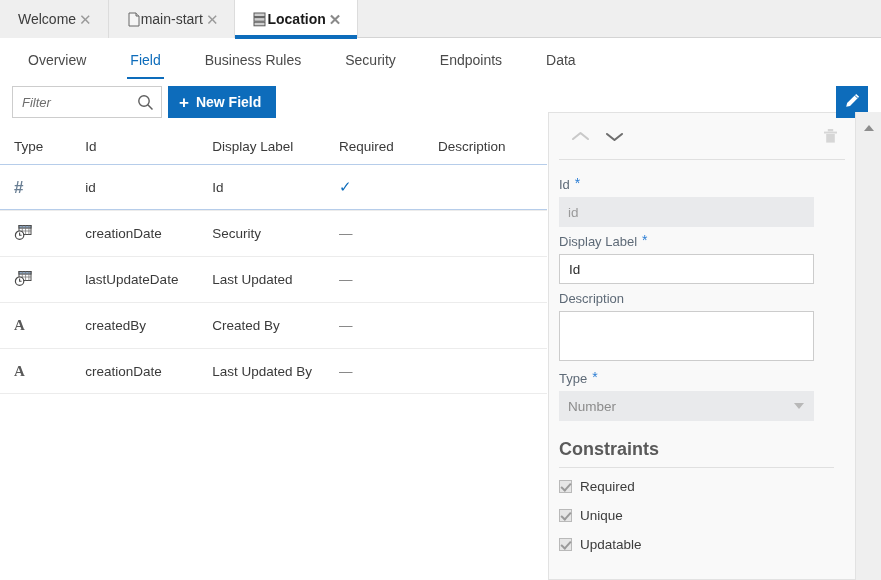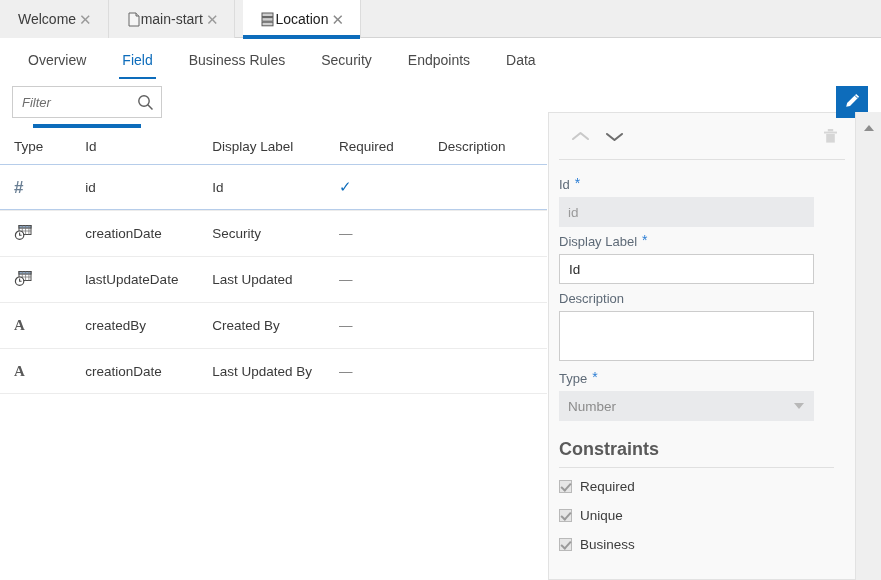--- a/index.html
+++ b/index.html
@@ -29,23 +29,22 @@
     height: 38px;
     font-size: 14px;
     color: #3c3c3c;
     background: #efefef;
     border-right: 1px solid #dcdcdc;
     cursor: default;
     position: relative;
   }
   .tab.active {
     background: #ffffff;
-    font-weight: normal;
+    font-weight: bold;
     color: #1a1a1a;
-    margin-left: 8px;
   }
   .tab.active::after {
     content: "";
     position: absolute;
     left: 0; right: 0; bottom: -1px;
     height: 4px;
     background: #0d6cbb;
   }
   .tab-close {
     color: #9a9a9a;
@@ -58,21 +57,21 @@
   .tab-icon { display: inline-flex; width: 14px; height: 15px; }
 
   
   .subtabs {
     position: absolute; top: 39px; left: 0;
     width: 881px; height: 42px;
     background: #ffffff;
     display: flex;
     align-items: center;
     padding-left: 14px;
-    gap: 8px;
+    gap: 16px;
   }
   .subtab {
     font-size: 14px;
     color: #4a4a4a;
     padding: 10px 14px 11px 14px;
     position: relative;
     cursor: pointer;
     white-space: nowrap;
   }
   .subtab.active { color: #0d6cbb; }
@@ -80,21 +79,21 @@
     content: "";
     position: absolute;
     left: 11px; right: 11px; bottom: 0;
     height: 2px;
     background: #0d6cbb;
   }
 
   
   .toolbar {
     position: absolute; top: 86px; left: 12px;
-    display: flex; align-items: center; gap: 6px; flex-direction: column;
+    display: flex; align-items: center; gap: 6px;
   }
   .filter-box {
     position: relative;
     width: 150px; height: 32px;
     border: 1px solid #cdcdcd;
     background: #ffffff;
     display: flex; align-items: center;
   }
   .filter-input {
     border: none; outline: none;
@@ -511,21 +510,21 @@
     <div class="cb-row">
       <span class="cbox"></span>
       <span>Required</span>
     </div>
     <div class="cb-row">
       <span class="cbox"></span>
       <span>Unique</span>
     </div>
     <div class="cb-row">
       <span class="cbox"></span>
-      <span>Business</span>
+      <span>Updatable</span>
     </div>
 
   </div>
 </div>
 
 <div class="edit-fab">
   <span>
     <svg width="18" height="18" viewBox="0 0 18 18">
       <path d="M13.2 1.9 l2.9 2.9 -9.1 9.1 -3.8 0.9 0.9 -3.8 z" fill="#ffffff"></path>
       <path d="M11.8 3.3 l2.9 2.9" stroke="#0d6cbb" stroke-width="1"></path>

